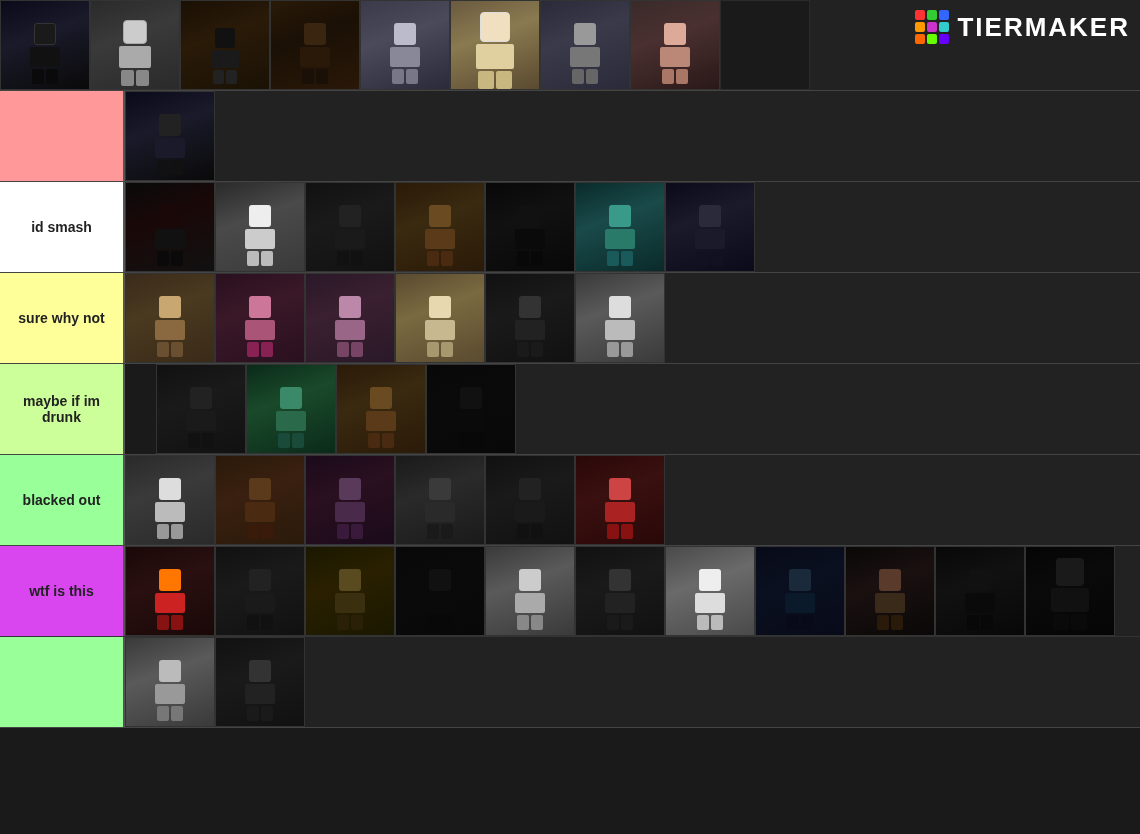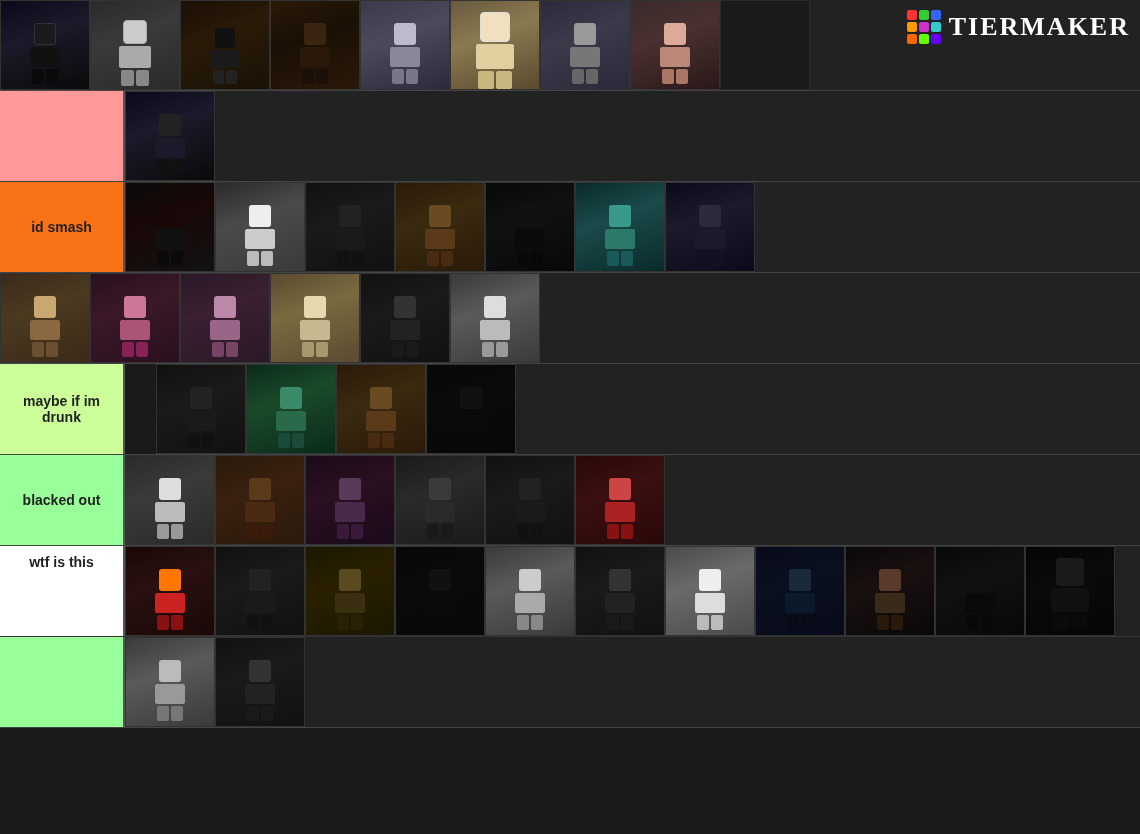--- a/index.html
+++ b/index.html
@@ -21,21 +21,21 @@
       <div style="background:#ff3333;border-radius:2px;"></div>
       <div style="background:#33cc33;border-radius:2px;"></div>
       <div style="background:#3366ff;border-radius:2px;"></div>
       <div style="background:#ff9900;border-radius:2px;"></div>
       <div style="background:#cc33cc;border-radius:2px;"></div>
       <div style="background:#33cccc;border-radius:2px;"></div>
       <div style="background:#ff6600;border-radius:2px;"></div>
       <div style="background:#66ff00;border-radius:2px;"></div>
       <div style="background:#6600ff;border-radius:2px;"></div>
     </div>
-    <div style="font-size:26px;font-weight:900;color:white;letter-spacing:2px;font-family:Liberation Serif, serif;text-transform:uppercase;">TiERMAKER</div>
+    <div style="font-size:26px;font-weight:900;color:white;letter-spacing:2px;font-family:Liberation Sans, sans-serif;text-transform:uppercase;">TiERMAKER</div>
   </div>
 
   <div style="position:absolute;top:0;left:0;width:1140px;">
 
     <div style="display:flex;border-bottom:1px solid #444;min-height:90px;">
       <div style="display:flex;flex-wrap:wrap;flex:1;background:#222;">
 
         <div style="width:90px;height:90px;border:1px solid #333;overflow:hidden;background:linear-gradient(160deg,#0a0a1a 0%,#1a1a2a 40%,#0a0a0a 100%);position:relative;display:flex;align-items:flex-end;justify-content:center;">
           <div style="position:absolute;bottom:0;left:0;right:0;height:70px;display:flex;flex-direction:column;align-items:center;justify-content:flex-end;padding-bottom:5px;">
             <div style="width:22px;height:22px;border-radius:3px;background:#1a1a1a;border:1px solid #333;margin-bottom:2px;"></div>
@@ -138,21 +138,21 @@
             <div style="display:flex;gap:2px;margin-top:2px;">
                 <div style="width:12px;height:15px;border-radius:2px;background:#111;"></div>
                 <div style="width:12px;height:15px;border-radius:2px;background:#111;"></div>
               </div>
           </div>
         </div>
       </div>
     </div>
 
     <div style="display:flex;border-bottom:1px solid #444;min-height:90px;">
-      <div style="width:125px;min-width:125px;background:#f97316;display:flex;align-items:center;justify-content:center;text-align:center;font-weight:bold;font-size:14px;padding:8px;border-right:2px solid #555;color:#222;">
+      <div style="width:125px;min-width:125px;background:#ffffff;display:flex;align-items:center;justify-content:center;text-align:center;font-weight:bold;font-size:14px;padding:8px;border-right:2px solid #555;color:#222;">
         <span>id smash</span>
       </div>
       <div style="display:flex;flex-wrap:wrap;flex:1;background:#222;">
         <div style="width:90px;height:90px;border:1px solid #333;background:linear-gradient(160deg,#0a0a0a 0%,#1a0808 40%,#111 100%);position:relative;">
           <div style="position:absolute;bottom:5px;left:50%;transform:translateX(-50%);display:flex;flex-direction:column;align-items:center;">
             <div style="width:22px;height:22px;border-radius:3px;background:#1a0808;margin-bottom:2px;"></div>
             <div style="width:30px;height:20px;border-radius:2px;background:#111;"></div>
             <div style="display:flex;gap:2px;margin-top:2px;">
                 <div style="width:12px;height:15px;border-radius:2px;background:#0a0a0a;"></div>
                 <div style="width:12px;height:15px;border-radius:2px;background:#0a0a0a;"></div>
@@ -216,20 +216,23 @@
             <div style="display:flex;gap:2px;margin-top:2px;">
                 <div style="width:12px;height:15px;border-radius:2px;background:#111122;"></div>
                 <div style="width:12px;height:15px;border-radius:2px;background:#111122;"></div>
               </div>
           </div>
         </div>
       </div>
     </div>
 
     <div style="display:flex;border-bottom:1px solid #444;min-height:90px;">
+      <div style="width:125px;min-width:125px;background:#ffff99;display:flex;align-items:center;justify-content:center;text-align:center;font-weight:bold;font-size:14px;padding:8px;border-right:2px solid #555;color:#222;">
+        <span>sure why not</span>
+      </div>
       <div style="display:flex;flex-wrap:wrap;flex:1;background:#222;">
         <div style="width:90px;height:90px;border:1px solid #333;background:linear-gradient(160deg,#3a2a1a 0%,#4a3a20 40%,#3a2a18 100%);position:relative;">
           <div style="position:absolute;bottom:5px;left:50%;transform:translateX(-50%);display:flex;flex-direction:column;align-items:center;">
             <div style="width:22px;height:22px;border-radius:3px;background:#c8a870;margin-bottom:2px;"></div>
             <div style="width:30px;height:20px;border-radius:2px;background:#8a6840;"></div>
             <div style="display:flex;gap:2px;margin-top:2px;">
                 <div style="width:12px;height:15px;border-radius:2px;background:#6a5030;"></div>
                 <div style="width:12px;height:15px;border-radius:2px;background:#6a5030;"></div>
               </div>
           </div>
@@ -397,21 +400,21 @@
             <div style="display:flex;gap:2px;margin-top:2px;">
                 <div style="width:12px;height:15px;border-radius:2px;background:#881111;"></div>
                 <div style="width:12px;height:15px;border-radius:2px;background:#881111;"></div>
               </div>
           </div>
         </div>
       </div>
     </div>
 
     <div style="display:flex;border-bottom:1px solid #333;min-height:90px;">
-      <div style="width:125px;min-width:125px;background:#ffffff;display:flex;justify-content:center;text-align:center;font-weight:bold;font-size:14px;padding:8px;border-right:2px solid #555;color:#222;">
+      <div style="width:125px;min-width:125px;background:#d946ef;display:flex;align-items:center;justify-content:center;text-align:center;font-weight:bold;font-size:14px;padding:8px;border-right:2px solid #555;color:#222;">
         <span>wtf is this</span>
       </div>
       <div style="display:flex;flex-wrap:wrap;flex:1;background:#222;">
 
         <div style="width:90px;height:90px;border:1px solid #333;background:linear-gradient(160deg,#1a0808 0%,#2a1010 40%,#1a0808 100%);position:relative;">
           <div style="position:absolute;bottom:5px;left:50%;transform:translateX(-50%);display:flex;flex-direction:column;align-items:center;">
             <div style="width:22px;height:22px;border-radius:3px;background:#ff7700;margin-bottom:2px;"></div>
             <div style="width:30px;height:20px;border-radius:2px;background:#cc2222;"></div>
             <div style="display:flex;gap:2px;margin-top:2px;">
                 <div style="width:12px;height:15px;border-radius:2px;background:#881111;"></div>

